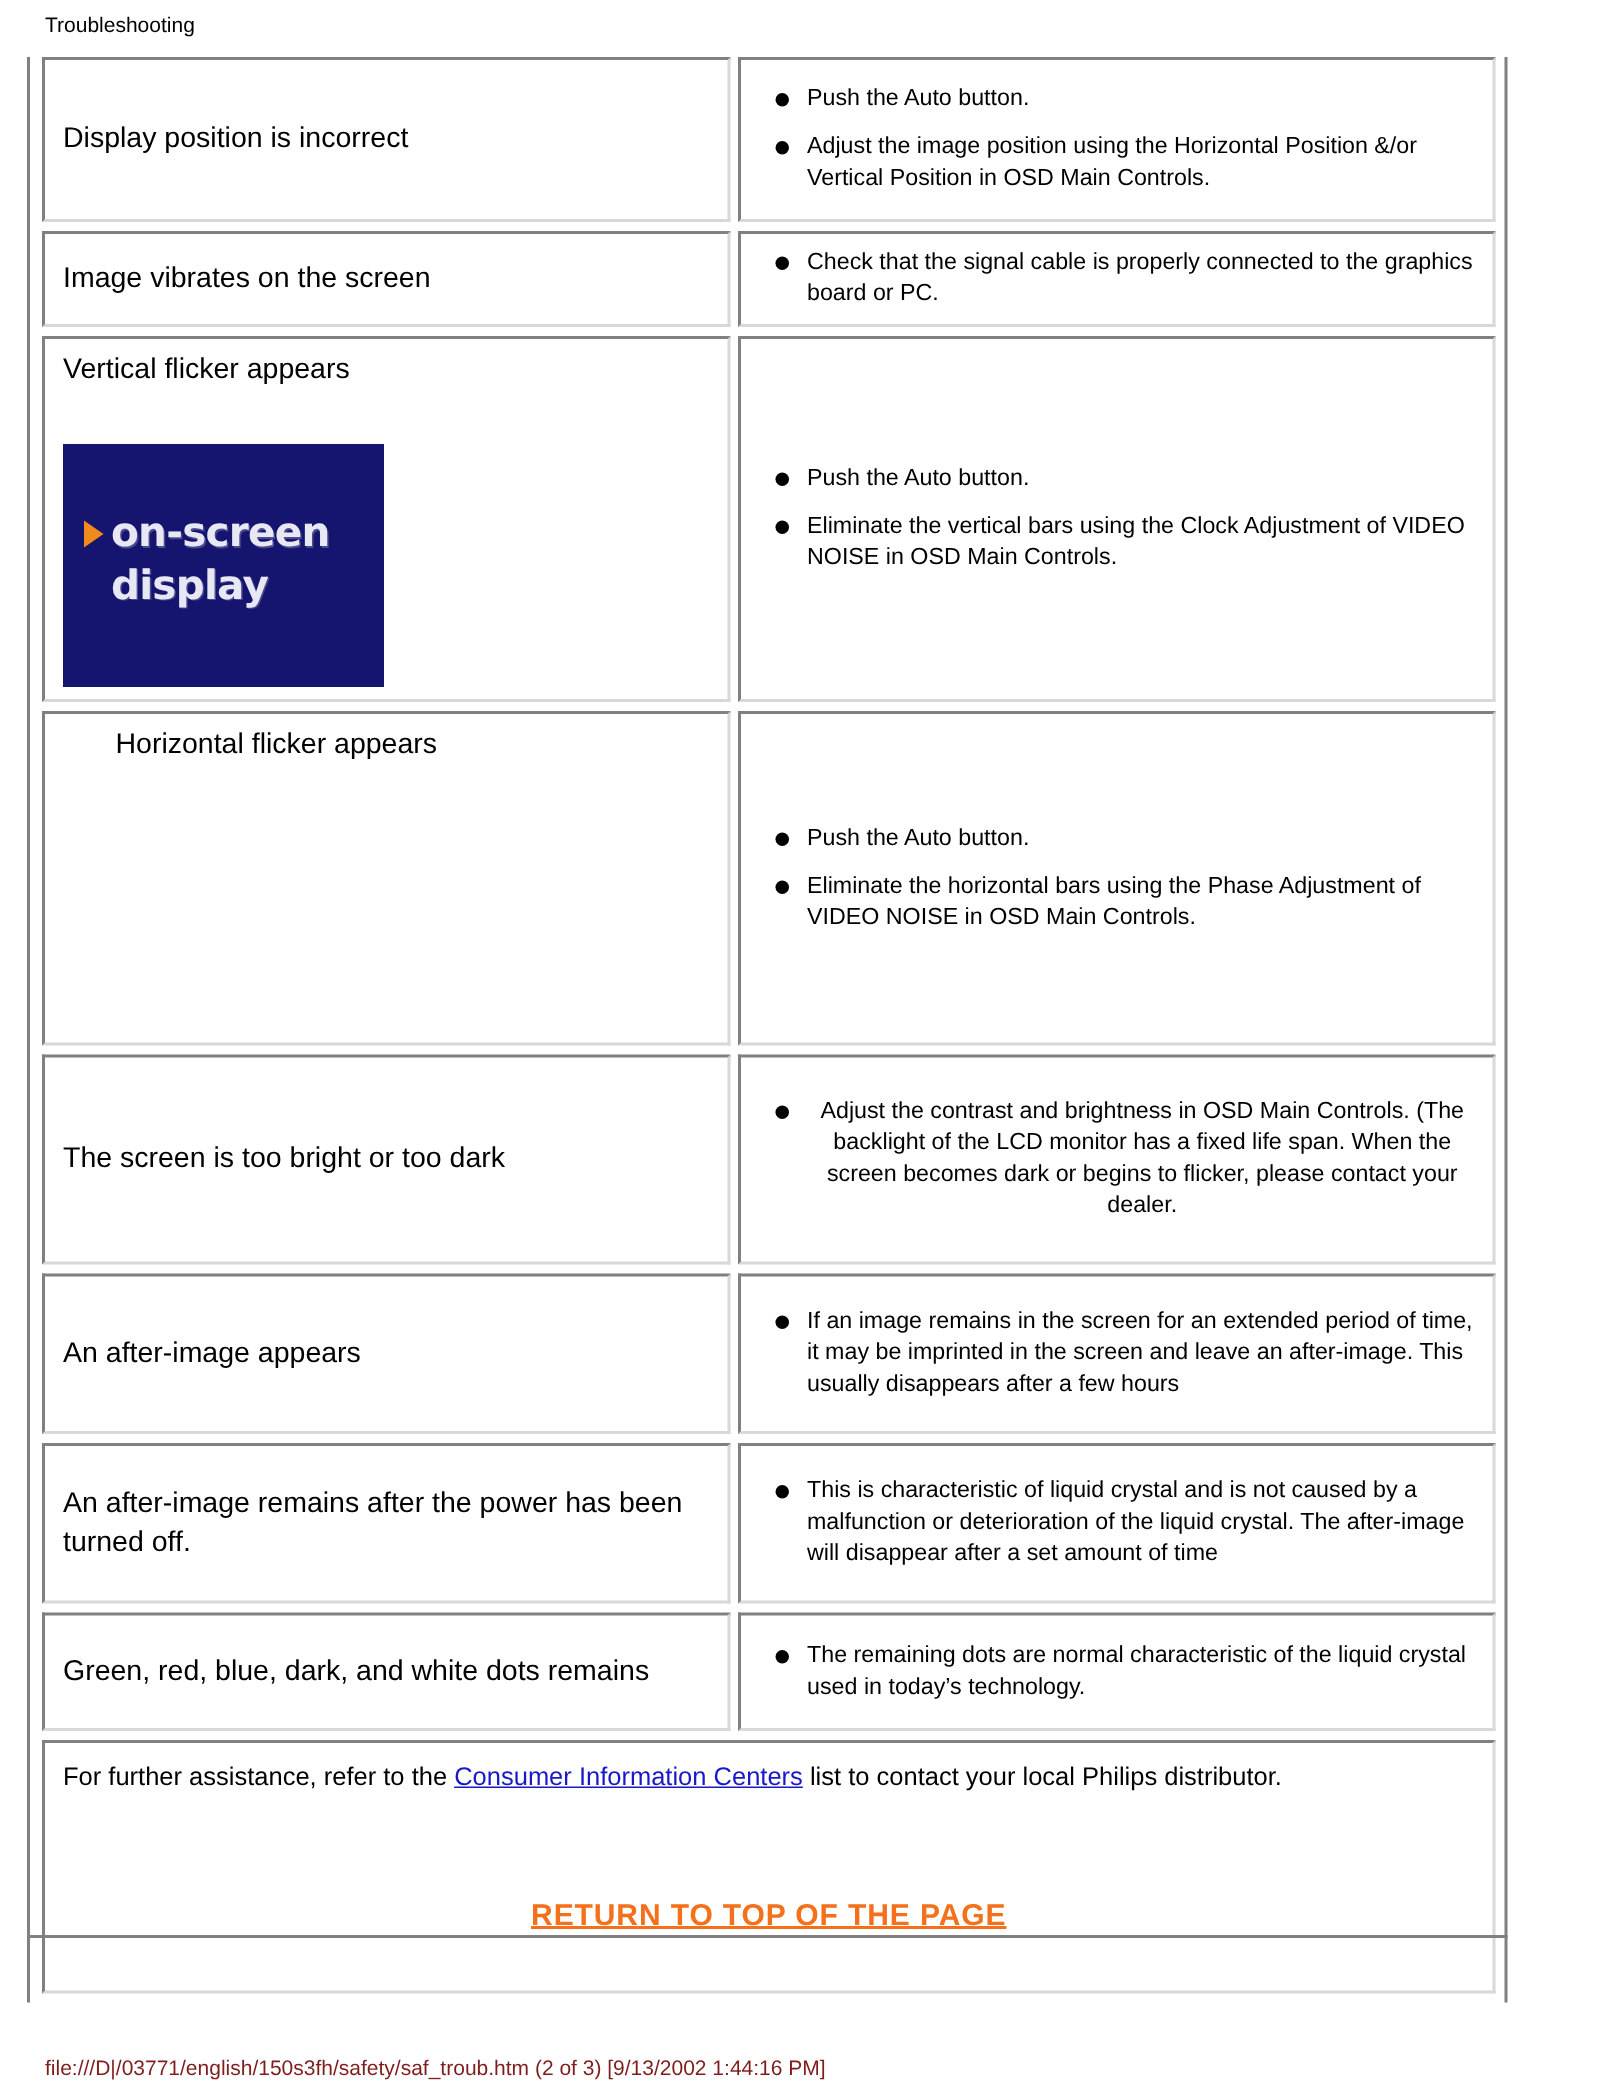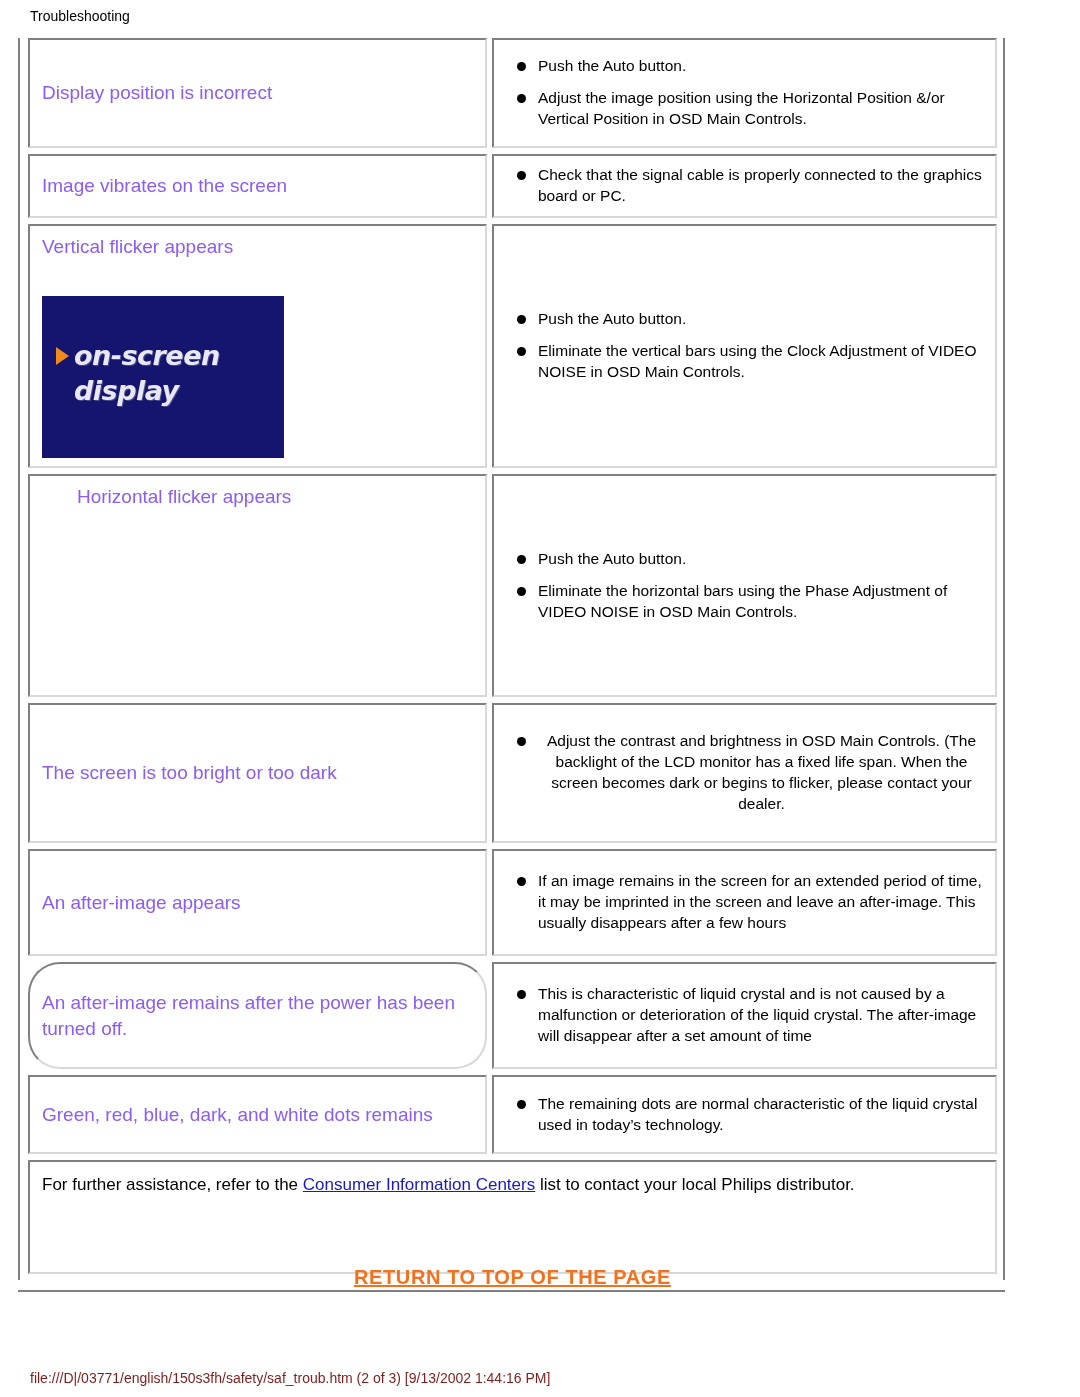--- a/index.html
+++ b/index.html
@@ -73,21 +73,21 @@
     margin-left: 5px;
     padding: 8px 10px 10px 12px;
     display: flex;
     flex-direction: column;
     justify-content: center;
   }
 
   .symptom {
     font-size: 19px;
     line-height: 26px;
-    color: #8b5cf6;
+    color: #000000;
   }
 
   ul.bullets {
     list-style: none;
     margin: 0;
     padding: 0;
   }
   ul.bullets li {
     position: relative;
     padding-left: 32px;
@@ -103,27 +103,26 @@
     left: 11px;
     top: 7px;
     width: 9px;
     height: 9px;
     border-radius: 50%;
     background: #000;
   }
 
   
   .osd-image {
-    width: 242px;
+    width: 214px;
     height: 162px;
     background: #151570;
     margin-top: 12px;
     position: relative;
     overflow: hidden;
-    font-style: italic;
   }
   .osd-line1 {
     position: absolute;
     left: 14px;
     top: 45px;
     display: flex;
     align-items: center;
   }
   .osd-tri {
     width: 0;
@@ -153,21 +152,21 @@
     display: block;
     margin-bottom: 6px;
   }
   .footer-cell {
     border: 2px solid #808080;
     border-right-color: #d8d8d8;
     border-bottom-color: #d8d8d8;
     background: #fff;
     box-sizing: border-box;
     width: 100%;
-    height: 114px;
+    height: 169px;
     padding: 10px 14px 10px 12px;
     position: relative;
   }
   .footer-text {
     font-size: 17px;
     line-height: 26px;
     color: #000;
   }
   a.link-blue {
     color: #1818c8;
@@ -280,21 +279,21 @@
       <div class="cell cell-left" style="min-height: 107px;">
         <div class="symptom">An after-image appears</div>
       </div>
       <div class="cell cell-right" style="min-height: 107px; align-items: center;">
         <ul class="bullets">
           <li>If an image remains in the screen for an extended period of time, it may be imprinted in the screen and leave an after-image. This usually disappears after a few hours</li>
         </ul>
       </div>
     </div>
     <div class="row">
-      <div class="cell cell-left" style="min-height: 107px; border-radius: 32px;">
+      <div class="cell cell-left" style="min-height: 107px;">
         <div class="symptom">An after-image remains after the power has been turned off.</div>
       </div>
       <div class="cell cell-right" style="min-height: 107px;">
         <ul class="bullets">
           <li>This is characteristic of liquid crystal and is not caused by a malfunction or deterioration of the liquid crystal. The after-image will disappear after a set amount of time</li>
         </ul>
       </div>
     </div>
     <div class="row">
       <div class="cell cell-left" style="min-height: 79px;">

